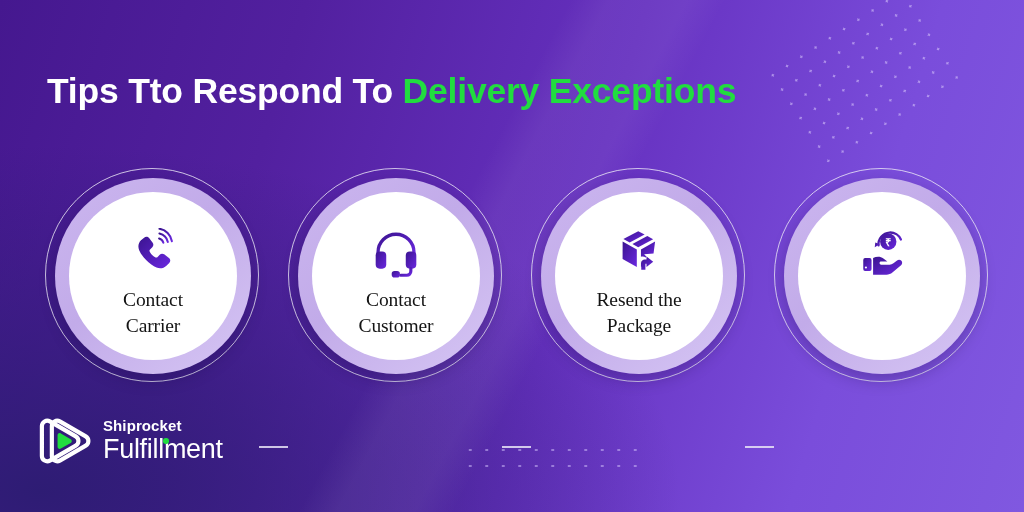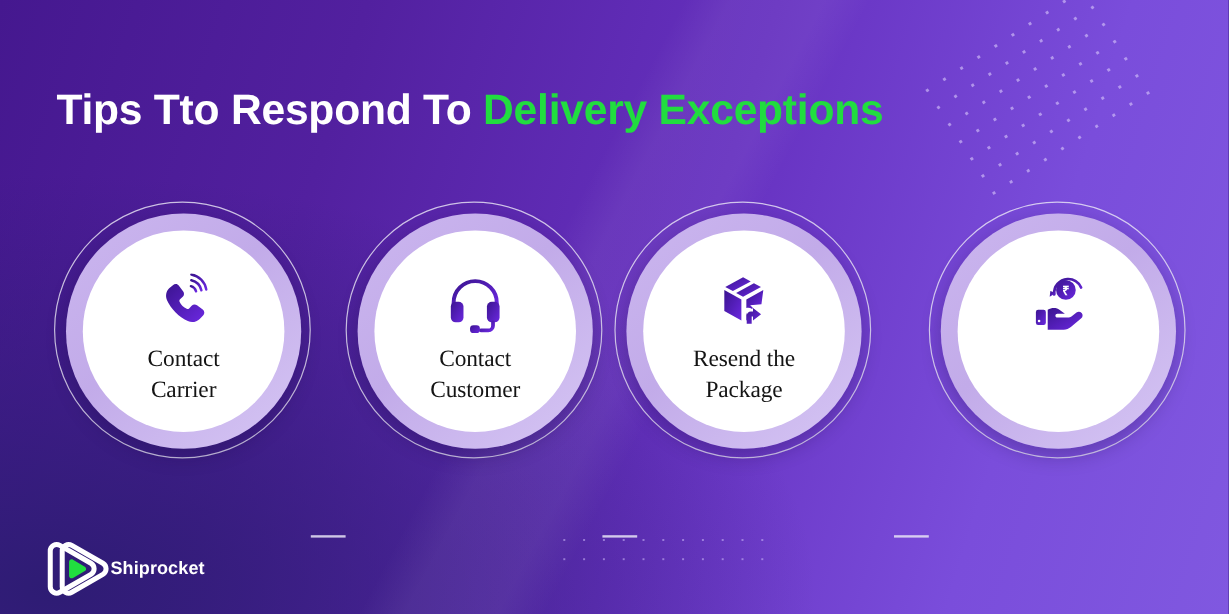--- a/index.html
+++ b/index.html
@@ -69,21 +69,21 @@
     height: 216px;
   }
   .step {
     position: absolute;
     top: 0;
     width: 216px;
     height: 216px;
   }
   .step.s0 { left: 45px; }
   .step.s1 { left: 288px; }
-  .step.s2 { left: 512px; }
+  .step.s2 { left: 531px; }
   .step.s3 { left: 774px; }
 
   
   .ring-outer {
     position: absolute;
     left: 0; top: 0;
     width: 214px; height: 214px;
     border-radius: 50%;
     border: 1px solid rgba(238,235,248,0.80);
     box-sizing: border-box;
@@ -136,23 +136,24 @@
     width: 29px;
   }
   #conn-0 { left: 259px; }
   #conn-1 { left: 502px; }
   #conn-2 { left: 745px; }
 
   
   #logo {
     position: absolute;
     left: 34px;
-    top: 445px;
+    top: 412px;
     display: flex;
     align-items: center;
+    gap: 11px;
   }
   #logo-mark { width: 58px; height: 58px; display: block; }
   #logo-text { display: flex; flex-direction: column; justify-content: center; }
   #logo-top {
     color: #ffffff;
     font-size: 15px;
     font-weight: bold;
     letter-spacing: 0.1px;
     line-height: 1.05;
     margin-bottom: 1px;
@@ -281,16 +282,17 @@
   </div>
 
   <div id="logo">
     <svg id="logo-mark" viewBox="0 0 64 64">
       <path fill="none" stroke="#ffffff" stroke-width="4.6" stroke-linejoin="round" d="M17.5 10.4c-3.9-2.2-8.8.6-8.8 5.1v33c0 4.5 4.9 7.3 8.8 5.1l28.6-16.5c3.9-2.2 3.9-7.9 0-10.2z"></path>
       <path fill="none" stroke="#ffffff" stroke-width="4.6" stroke-linejoin="round" d="M28.5 10.4c-3.9-2.2-8.8.6-8.8 5.1v33c0 4.5 4.9 7.3 8.8 5.1l28.6-16.5c3.9-2.2 3.9-7.9 0-10.2z"></path>
       <path fill="#21dd3f" d="M29.6 23.6c-1.6-.9-3.6.2-3.6 2.1v12.6c0 1.9 2 3 3.6 2.1l10.9-6.3c1.6-.9 1.6-3.2 0-4.1z"></path>
     </svg>
     <div id="logo-text">
       <div id="logo-top">Shiprocket</div>
+      <div id="logo-bottom"><span>Fulfillment</span><span id="logo-dot"></span></div>
     </div>
   </div>
 
 </div>
 
 </body></html>

